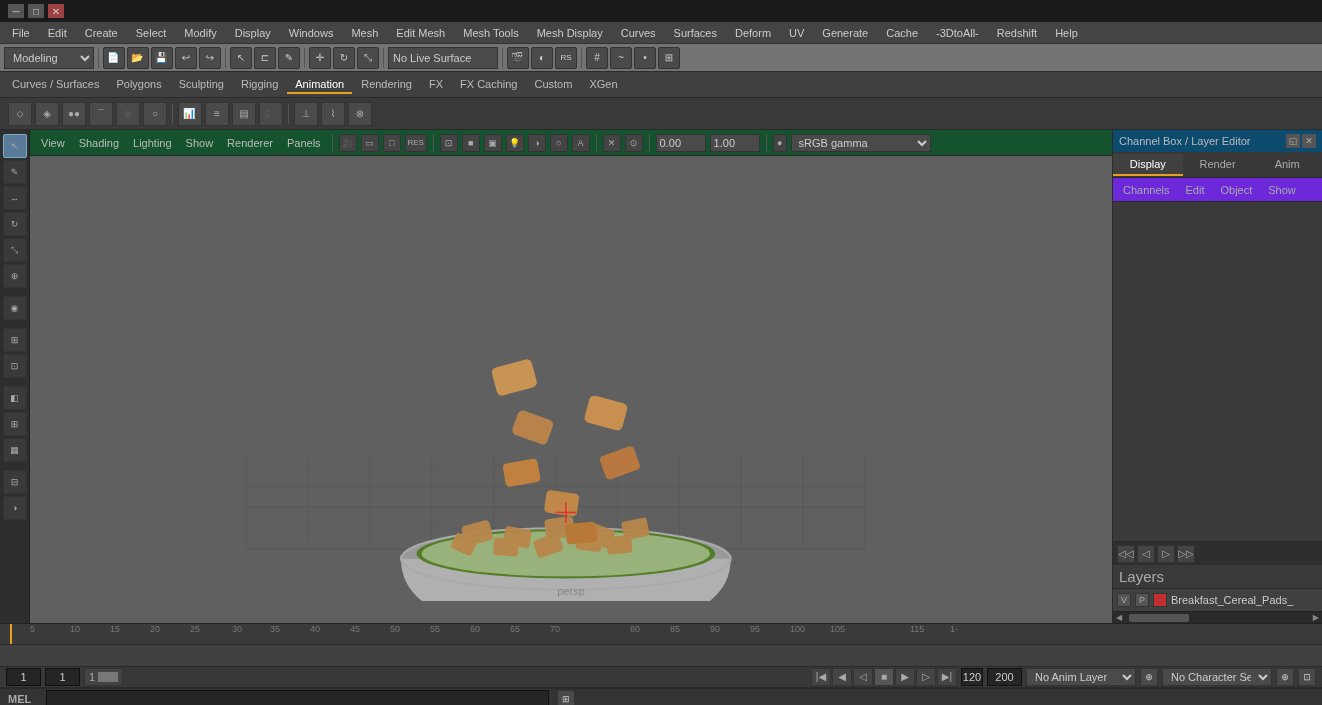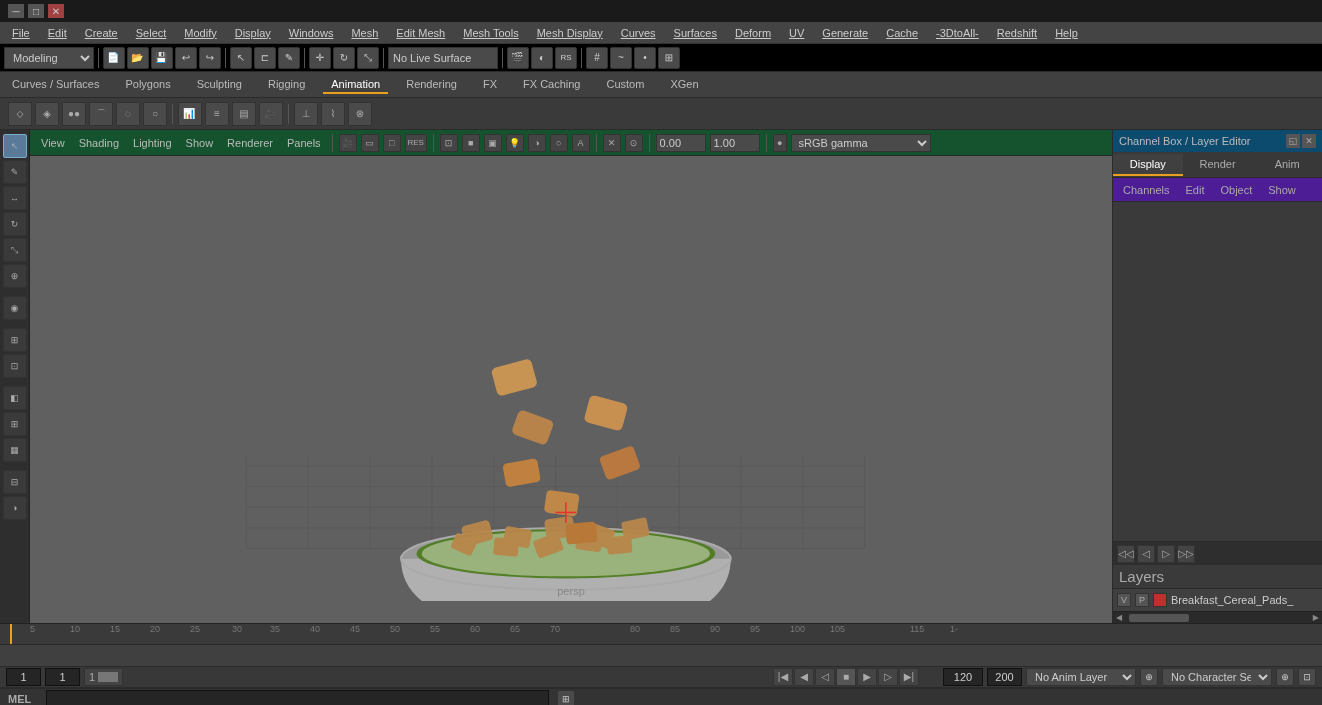--- a/index.html
+++ b/index.html
@@ -33,27 +33,26 @@
       padding: 0 4px;
       gap: 2px;
       border-bottom: 1px solid #333;
     }
     .menu-item {
       padding: 2px 8px;
       cursor: pointer;
       font-size: 11px;
       color: #ccc;
       border-radius: 2px;
-      text-decoration: underline;
     }
 
     
     #toolbar {
       height: 28px;
-      background: #000000;
+      background: #737373;
       display: flex;
       align-items: center;
       padding: 0 4px;
       gap: 2px;
       border-bottom: 1px solid #2a2a2a;
     }
     .toolbar-btn {
       width: 22px; height: 22px;
       background: #4a4a4a;
       border: 1px solid #333;
@@ -74,21 +73,21 @@
       cursor: pointer;
     }
 
     
     #shelf {
       height: 26px;
       background: #404040;
       display: flex;
       align-items: center;
       padding: 0 4px;
-      gap: 10px;
+      gap: 1px;
       border-bottom: 1px solid #2a2a2a;
     }
     .shelf-tab {
       padding: 2px 8px;
       font-size: 11px;
       color: #bbb;
       cursor: pointer;
       background: #404040;
       border-bottom: 2px solid transparent;
     }
@@ -236,21 +235,21 @@
       padding: 4px 2px;
       font-size: 11px;
       color: #aaa;
       cursor: pointer;
       border-bottom: 2px solid transparent;
     }
     .rp-tab.active { color: #fff; border-bottom: 2px solid #e8a020; background: #404040; }
 
     #rp-subtabs {
       height: 24px;
-      background: #4c1d95;
+      background: #6d28d9;
       display: flex;
       align-items: center;
       padding: 0 4px;
       gap: 4px;
       border-bottom: 1px solid #2a2a2a;
     }
     .rp-subtab {
       padding: 2px 6px;
       font-size: 11px;
       color: #aaa;
@@ -749,21 +748,21 @@
     <div style="display:flex;gap:1px;margin-left:auto;">
       <button class="playback-btn" title="Go to Start">|◀</button>
       <button class="playback-btn" title="Step Back">◀</button>
       <button class="playback-btn" title="Play Backward">◁</button>
       <button class="playback-btn" title="Stop" style="background:#555;">■</button>
       <button class="playback-btn" title="Play Forward">▶</button>
       <button class="playback-btn" title="Step Forward">▷</button>
       <button class="playback-btn" title="Go to End">▶|</button>
     </div>
 
-    <input type="text" class="frame-input" value="120" style="width: 40px; margin-left: 20px;">
+    <input type="text" class="frame-input" value="120" style="width: 22px;">
     <input type="text" class="frame-input" value="200" style="width: 35px;">
 
     <select class="toolbar-dropdown" style="width:110px;height:18px;font-size:11px;">
       <option>No Anim Layer</option>
     </select>
     <button class="toolbar-btn" style="width:18px;height:18px;font-size:9px;">⊕</button>
 
     <select class="toolbar-dropdown" style="width:110px;height:18px;font-size:11px;">
       <option>No Character Set</option>
     </select>

